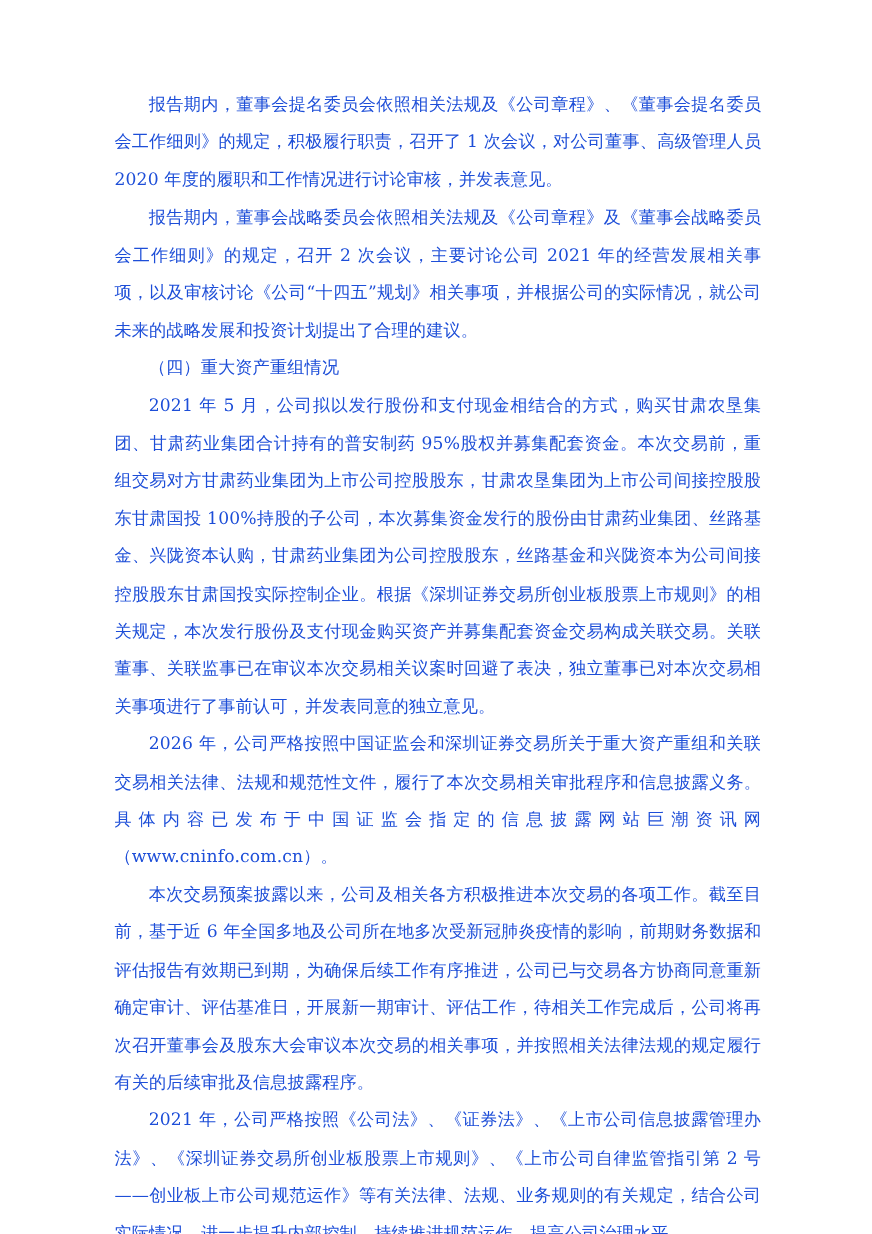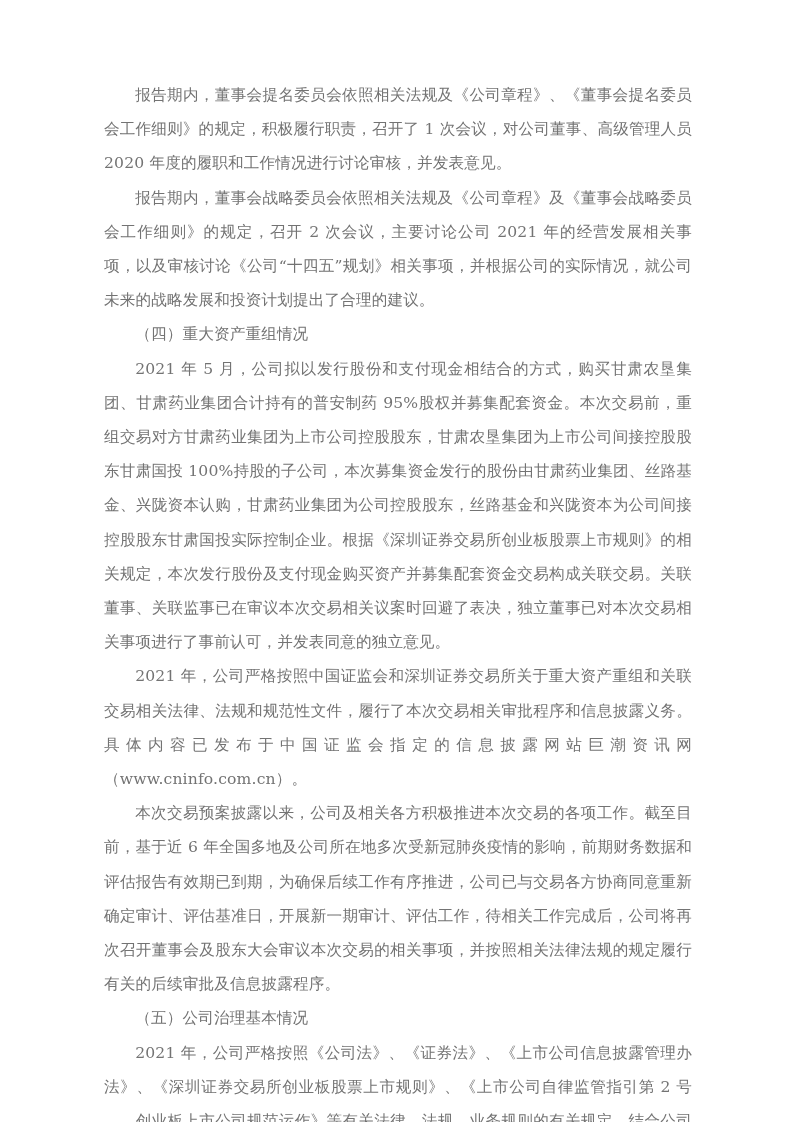--- a/index.html
+++ b/index.html
@@ -19,38 +19,37 @@
   .content {
     position: absolute;
     left: 104px;
     top: 78px;
     width: 588px;
   }
   .para {
     font-family: "DejaVu Serif", "Liberation Serif", serif;
     font-size: 15.6px;
     line-height: 34.2px;
-    color: #737373;
+    color: #1d4ed8;
     text-align: justify;
     text-justify: inter-ideograph;
     margin: 0;
     text-indent: 2em;
     letter-spacing: 0.15px;
   }
   .para.heading {
     font-weight: normal;
   }
 </style>
 </head>
 <body>
 
 <div class="page">
   <div class="content">
     <p class="para">报告期内，董事会提名委员会依照相关法规及《公司章程》、《董事会提名委员会工作细则》的规定，积极履行职责，召开了 1 次会议，对公司董事、高级管理人员 2020 年度的履职和工作情况进行讨论审核，并发表意见。</p>
     <p class="para">报告期内，董事会战略委员会依照相关法规及《公司章程》及《董事会战略委员会工作细则》的规定，召开 2 次会议，主要讨论公司 2021 年的经营发展相关事项，以及审核讨论《公司“十四五”规划》相关事项，并根据公司的实际情况，就公司未来的战略发展和投资计划提出了合理的建议。</p>
     <p class="para heading">（四）重大资产重组情况</p>
     <p class="para">2021 年 5 月，公司拟以发行股份和支付现金相结合的方式，购买甘肃农垦集团、甘肃药业集团合计持有的普安制药 95%股权并募集配套资金。本次交易前，重组交易对方甘肃药业集团为上市公司控股股东，甘肃农垦集团为上市公司间接控股股东甘肃国投 100%持股的子公司，本次募集资金发行的股份由甘肃药业集团、丝路基金、兴陇资本认购，甘肃药业集团为公司控股股东，丝路基金和兴陇资本为公司间接控股股东甘肃国投实际控制企业。根据《深圳证券交易所创业板股票上市规则》的相关规定，本次发行股份及支付现金购买资产并募集配套资金交易构成关联交易。关联董事、关联监事已在审议本次交易相关议案时回避了表决，独立董事已对本次交易相关事项进行了事前认可，并发表同意的独立意见。</p>
-    <p class="para">2021 年，公司严格按照中国证监会和深圳证券交易所关于重大资产重组和关联交易相关法律、法规和规范性文件，履行了本次交易相关审批程序和信息披露义务。具体内容已发布于中国证监会指定的信息披露网站巨潮资讯网（www.cninfo.com.cn）。</p>
+    <p class="para">2026 年，公司严格按照中国证监会和深圳证券交易所关于重大资产重组和关联交易相关法律、法规和规范性文件，履行了本次交易相关审批程序和信息披露义务。具体内容已发布于中国证监会指定的信息披露网站巨潮资讯网（www.cninfo.com.cn）。</p>
     <p class="para">本次交易预案披露以来，公司及相关各方积极推进本次交易的各项工作。截至目前，基于近 6 年全国多地及公司所在地多次受新冠肺炎疫情的影响，前期财务数据和评估报告有效期已到期，为确保后续工作有序推进，公司已与交易各方协商同意重新确定审计、评估基准日，开展新一期审计、评估工作，待相关工作完成后，公司将再次召开董事会及股东大会审议本次交易的相关事项，并按照相关法律法规的规定履行有关的后续审批及信息披露程序。</p>
-    <p class="para heading">（五）公司治理基本情况</p>
     <p class="para">2021 年，公司严格按照《公司法》、《证券法》、《上市公司信息披露管理办法》、《深圳证券交易所创业板股票上市规则》、《上市公司自律监管指引第 2 号——创业板上市公司规范运作》等有关法律、法规、业务规则的有关规定，结合公司实际情况，进一步提升内部控制，持续推进规范运作，提高公司治理水平。</p>
   </div>
 </div>
 
 </body></html>

